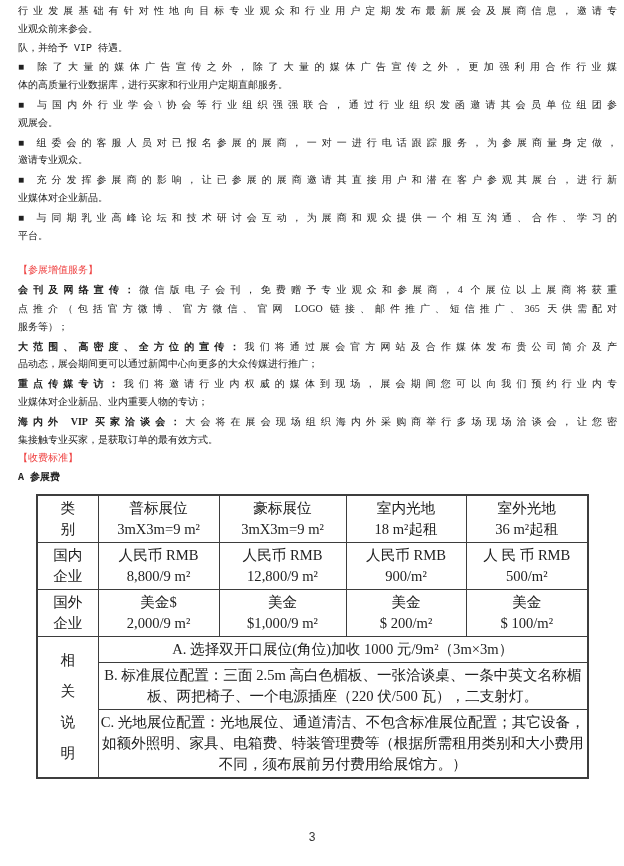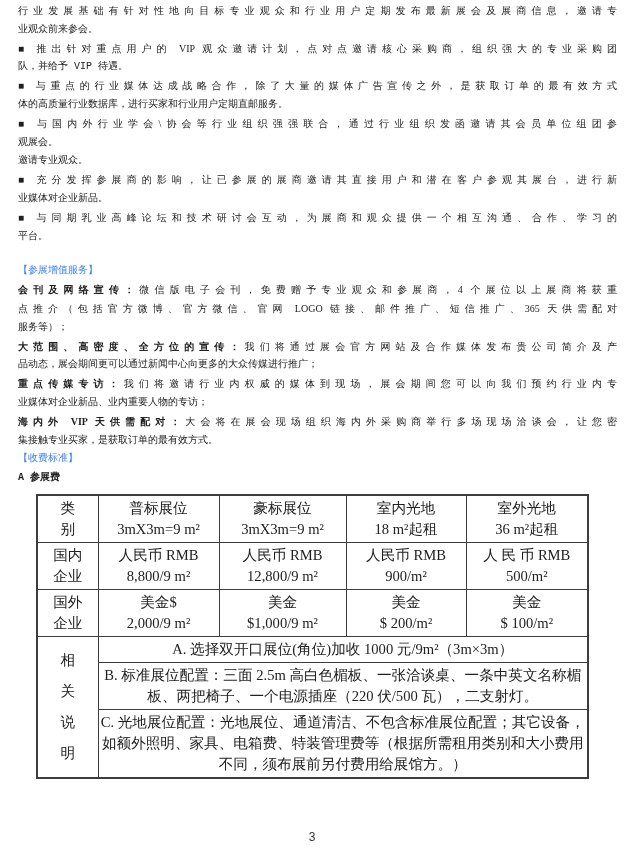--- a/index.html
+++ b/index.html
@@ -22,21 +22,21 @@
     overflow: hidden;
   }
   .line.full {
     white-space: normal;
     text-align: justify;
     text-align-last: justify;
     height: 18.8px;
   }
   .line.end { text-align: left; font-family: Liberation Mono, monospace; }
   .b { font-weight: bold; }
-  .red { color: #3b82f6; }
+  .red { color: #ef4444; }
   .gap-top { margin-top: 16px; }
   .subhead { font-weight: bold; }
   table.fee-table {
     border-collapse: collapse;
     table-layout: fixed;
     width: 551px;
     margin: 6px 0 0 18px;
     border: 2px solid #3d3d3d;
   }
   table.fee-table td {
@@ -79,26 +79,26 @@
 </style>
 </head>
 <body>
 
 <div class="page">
   <div class="content">
 
     <div>
       <div class="line full">行业发展基础有针对性地向目标专业观众和行业用户定期发布最新展会及展商信息，邀请专</div>
       <div class="line end">业观众前来参会。</div>
-      <div class="line full">■ 推出针对重点用户的 VIP 观众邀请计划，点对点邀请核心采购商，组织强大的专业采购团</div>
       <div class="line end">队，并给予 VIP 待遇。</div>
-      <div class="line full">■ 与重点的行业媒体达成战略合作，除了大量的媒体广告宣传之外，是获取订单的最有效方式</div>
+      <div class="line full">■ 除了大量的媒体广告宣传之外，除了大量的媒体广告宣传之外，更加强利用合作行业媒</div>
       <div class="line end">体的高质量行业数据库，进行买家和行业用户定期直邮服务。</div>
       <div class="line full">■ 与国内外行业学会\协会等行业组织强强联合，通过行业组织发函邀请其会员单位组团参</div>
       <div class="line end">观展会。</div>
+      <div class="line full">■ 组委会的客服人员对已报名参展的展商，一对一进行电话跟踪服务，为参展商量身定做，</div>
       <div class="line end">邀请专业观众。</div>
       <div class="line full">■ 充分发挥参展商的影响，让已参展的展商邀请其直接用户和潜在客户参观其展台，进行新</div>
       <div class="line end">业媒体对企业新品。</div>
       <div class="line full">■ 与同期乳业高峰论坛和技术研讨会互动，为展商和观众提供一个相互沟通、合作、学习的</div>
       <div class="line end">平台。</div>
     </div>
 
     <div class="line end red gap-top">【参展增值服务】</div>
 
     <div>
@@ -111,21 +111,21 @@
       <div class="line full"><span class="b">大范围、高密度、全方位的宣传：</span><span>我们将通过展会官方网站及合作媒体发布贵公司简介及产</span></div>
       <div class="line end">品动态，展会期间更可以通过新闻中心向更多的大众传媒进行推广；</div>
     </div>
 
     <div>
       <div class="line full"><span class="b">重点传媒专访：</span><span>我们将邀请行业内权威的媒体到现场，展会期间您可以向我们预约行业内专</span></div>
       <div class="line end">业媒体对企业新品、业内重要人物的专访；</div>
     </div>
 
     <div>
-      <div class="line full"><span class="b">海内外 VIP 天供需配对：</span><span>大会将在展会现场组织海内外采购商举行多场现场洽谈会，让您密</span></div>
+      <div class="line full"><span class="b">海内外 VIP 买家洽谈会：</span><span>大会将在展会现场组织海内外采购商举行多场现场洽谈会，让您密</span></div>
       <div class="line end">集接触专业买家，是获取订单的最有效方式。</div>
     </div>
 
     <div class="line end red">【收费标准】</div>
     <div class="line end subhead">A 参展费</div>
 
     <table class="fee-table">
       <colgroup>
         <col style="width:61px">
           <col style="width:121px">

